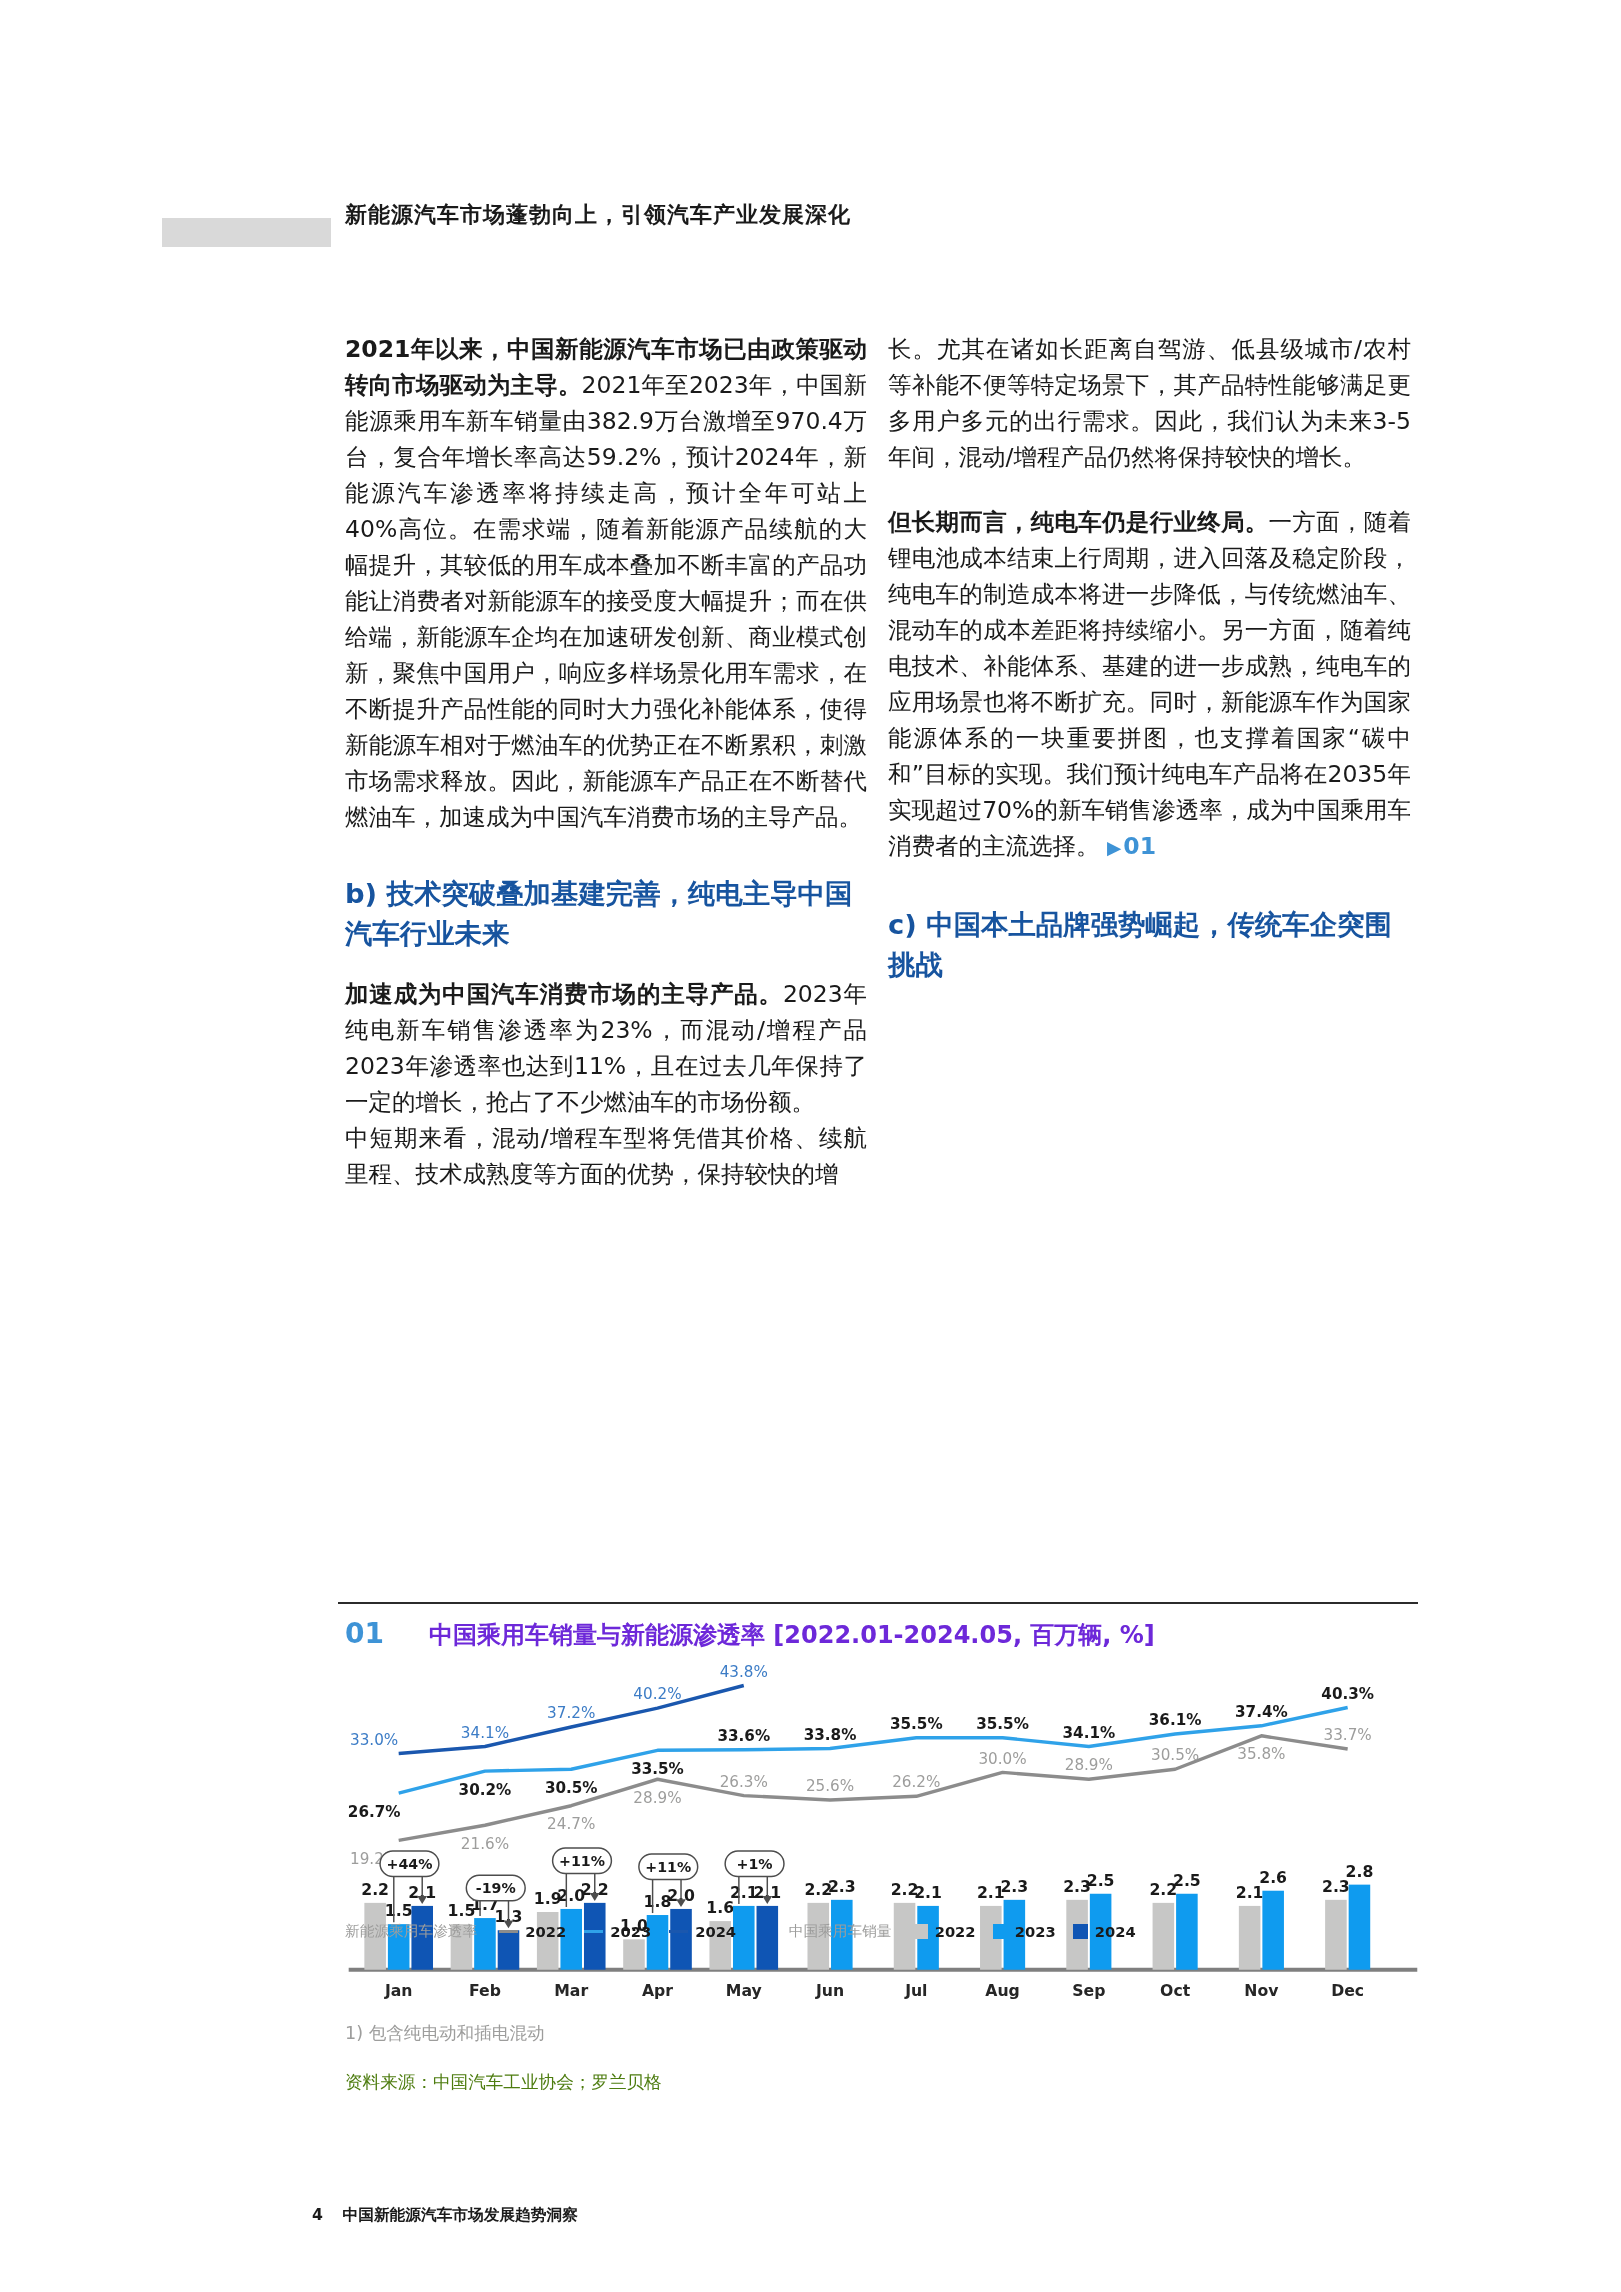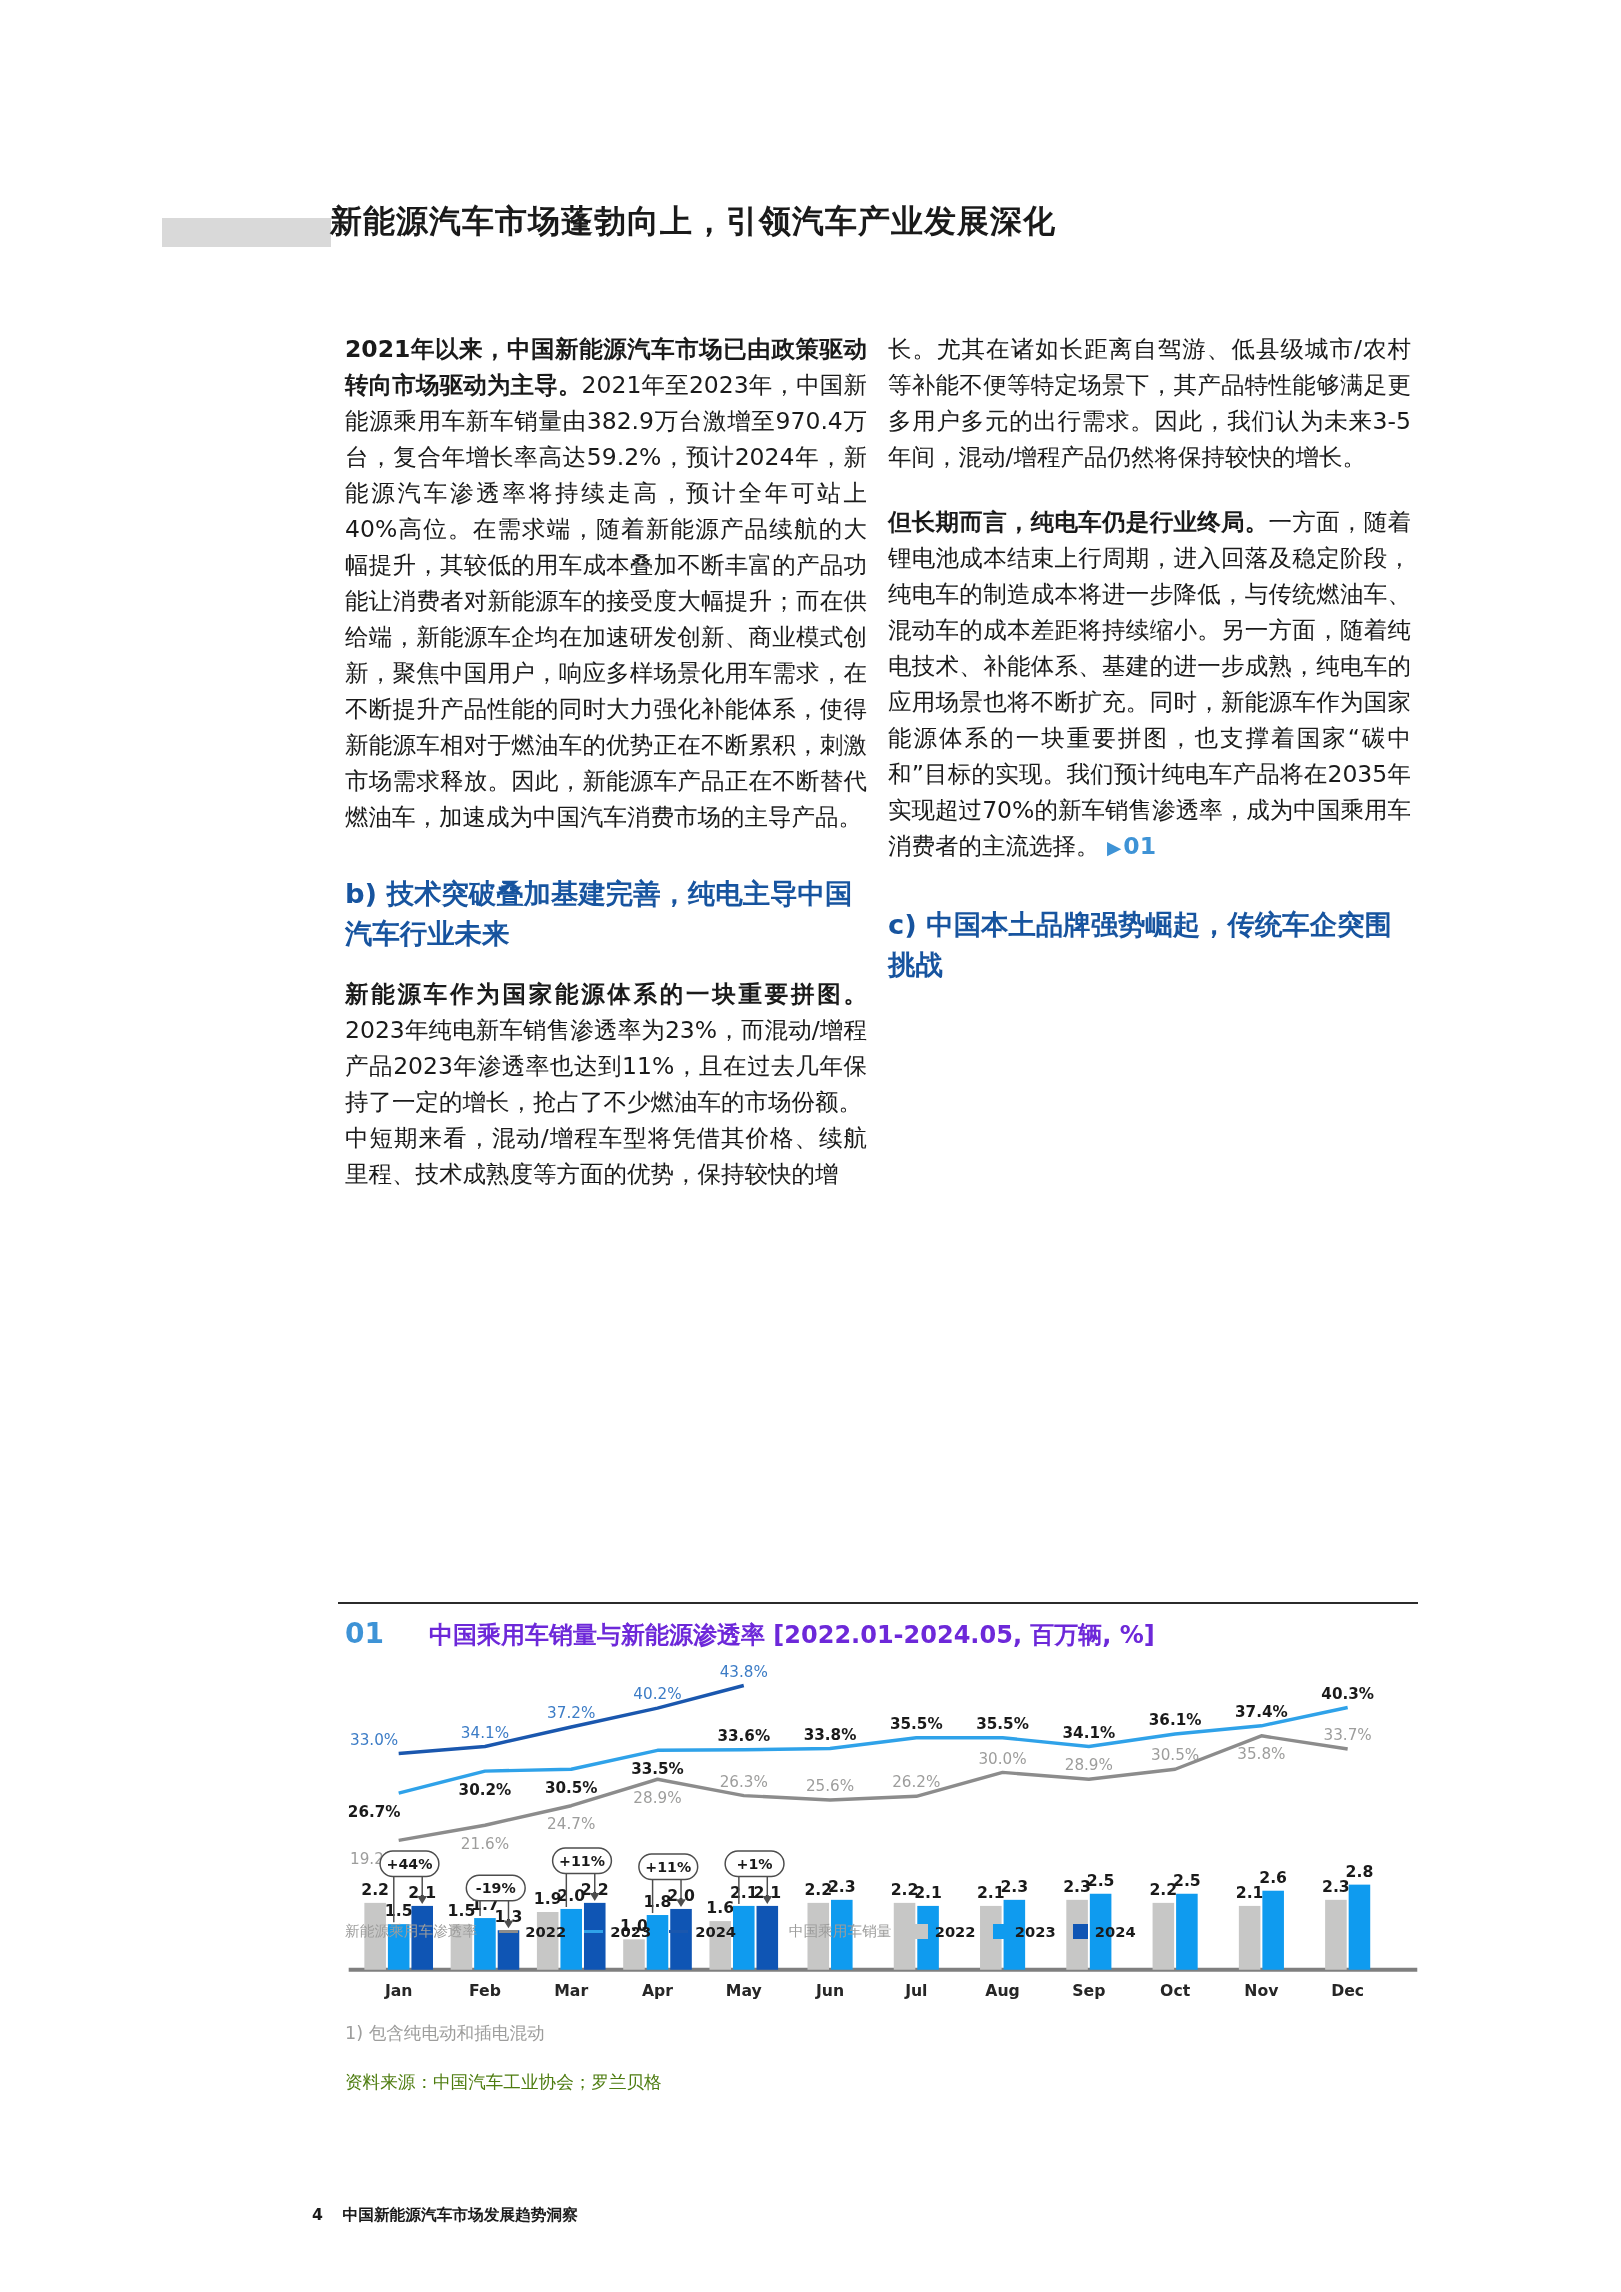--- a/index.html
+++ b/index.html
@@ -1,19 +1,19 @@
 <!DOCTYPE html>
 <html><head>
 <meta charset="utf-8">
 <style>
   html,body{margin:0;padding:0;background:#ffffff;}
   .page{position:relative;width:1621px;height:2293px;background:#fff;overflow:hidden;
         font-family:"DejaVu Sans",sans-serif;color:#1a1a1a;}
   .header-block{position:absolute;left:162px;top:218px;width:169px;height:29px;background:#d9d9d9;}
-  .page-title{position:absolute;left:330px;top:200px;width:1078px;font-size:32px;font-weight:700;
+  .page-title{position:absolute;left:345px;top:200px;width:1078px;font-size:22px;font-weight:700;
               letter-spacing:1px;color:#1a1a1a;}
   .col{position:absolute;top:331px;font-size:23.5px;line-height:36px;text-align:justify;}
   .col-left{left:345px;width:522px;}
   .col-right{left:888px;width:523px;}
   .sec-heading{color:#17549f;font-size:27.4px;font-weight:700;line-height:40px;text-align:left;
                margin:0 0 21.6px 0;}
   .sec-heading.mt{margin-top:39px;}
   .col p{margin:0 0 29px 0;}
   .col p.tight{margin:0;}
   .lead{font-weight:700;}
@@ -43,21 +43,21 @@
 <body>
 
 <div class="page">
 
   <div class="header-block"></div>
   <div class="page-title">新能源汽车市场蓬勃向上，引领汽车产业发展深化</div>
 
   <div class="col col-left">
     <p><span class="lead">2021年以来，中国新能源汽车市场已由政策驱动转向市场驱动为主导。</span><span>2021年至2023年，中国新能源乘用车新车销量由382.9万台激增至970.4万台，复合年增长率高达59.2%，预计2024年，新能源汽车渗透率将持续走高，预计全年可站上40%高位。在需求端，随着新能源产品续航的大幅提升，其较低的用车成本叠加不断丰富的产品功能让消费者对新能源车的接受度大幅提升；而在供给端，新能源车企均在加速研发创新、商业模式创新，聚焦中国用户，响应多样场景化用车需求，在不断提升产品性能的同时大力强化补能体系，使得新能源车相对于燃油车的优势正在不断累积，刺激市场需求释放。因此，新能源车产品正在不断替代燃油车，加速成为中国汽车消费市场的主导产品。</span></p>
     <h2 class="sec-heading mt">b) 技术突破叠加基建完善，纯电主导中国汽车行业未来</h2>
-    <p class="tight"><span class="lead">新能源车作为国家能源体系的一块重要拼图。</span><span>2023年纯电新车销售渗透率为23%，而混动/增程产品2023年渗透率也达到11%，且在过去几年保持了一定的增长，抢占了不少燃油车的市场份额。</span></p>
+    <p class="tight"><span class="lead">加速成为中国汽车消费市场的主导产品。</span><span>2023年纯电新车销售渗透率为23%，而混动/增程产品2023年渗透率也达到11%，且在过去几年保持了一定的增长，抢占了不少燃油车的市场份额。</span></p>
     <p class="tight">中短期来看，混动/增程车型将凭借其价格、续航里程、技术成熟度等方面的优势，保持较快的增</p>
   </div>
 
   <div class="col col-right">
     <p>长。尤其在诸如长距离自驾游、低县级城市/农村等补能不便等特定场景下，其产品特性能够满足更多用户多元的出行需求。因此，我们认为未来3-5年间，混动/增程产品仍然将保持较快的增长。</p>
     <p><span class="lead">但长期而言，纯电车仍是行业终局。</span><span>一方面，随着锂电池成本结束上行周期，进入回落及稳定阶段，纯电车的制造成本将进一步降低，与传统燃油车、混动车的成本差距将持续缩小。另一方面，随着纯电技术、补能体系、基建的进一步成熟，纯电车的应用场景也将不断扩充。同时，新能源车作为国家能源体系的一块重要拼图，也支撑着国家“碳中和”目标的实现。我们预计纯电车产品将在2035年实现超过70%的新车销售渗透率，成为中国乘用车消费者的主流选择。</span> <span class="fig-ref"><span class="tri">▶</span><span>01</span></span></p>
     <h2 class="sec-heading mt">c) 中国本土品牌强势崛起，传统车企突围挑战</h2>
   </div>
 
   <div class="fig-rule"></div>

